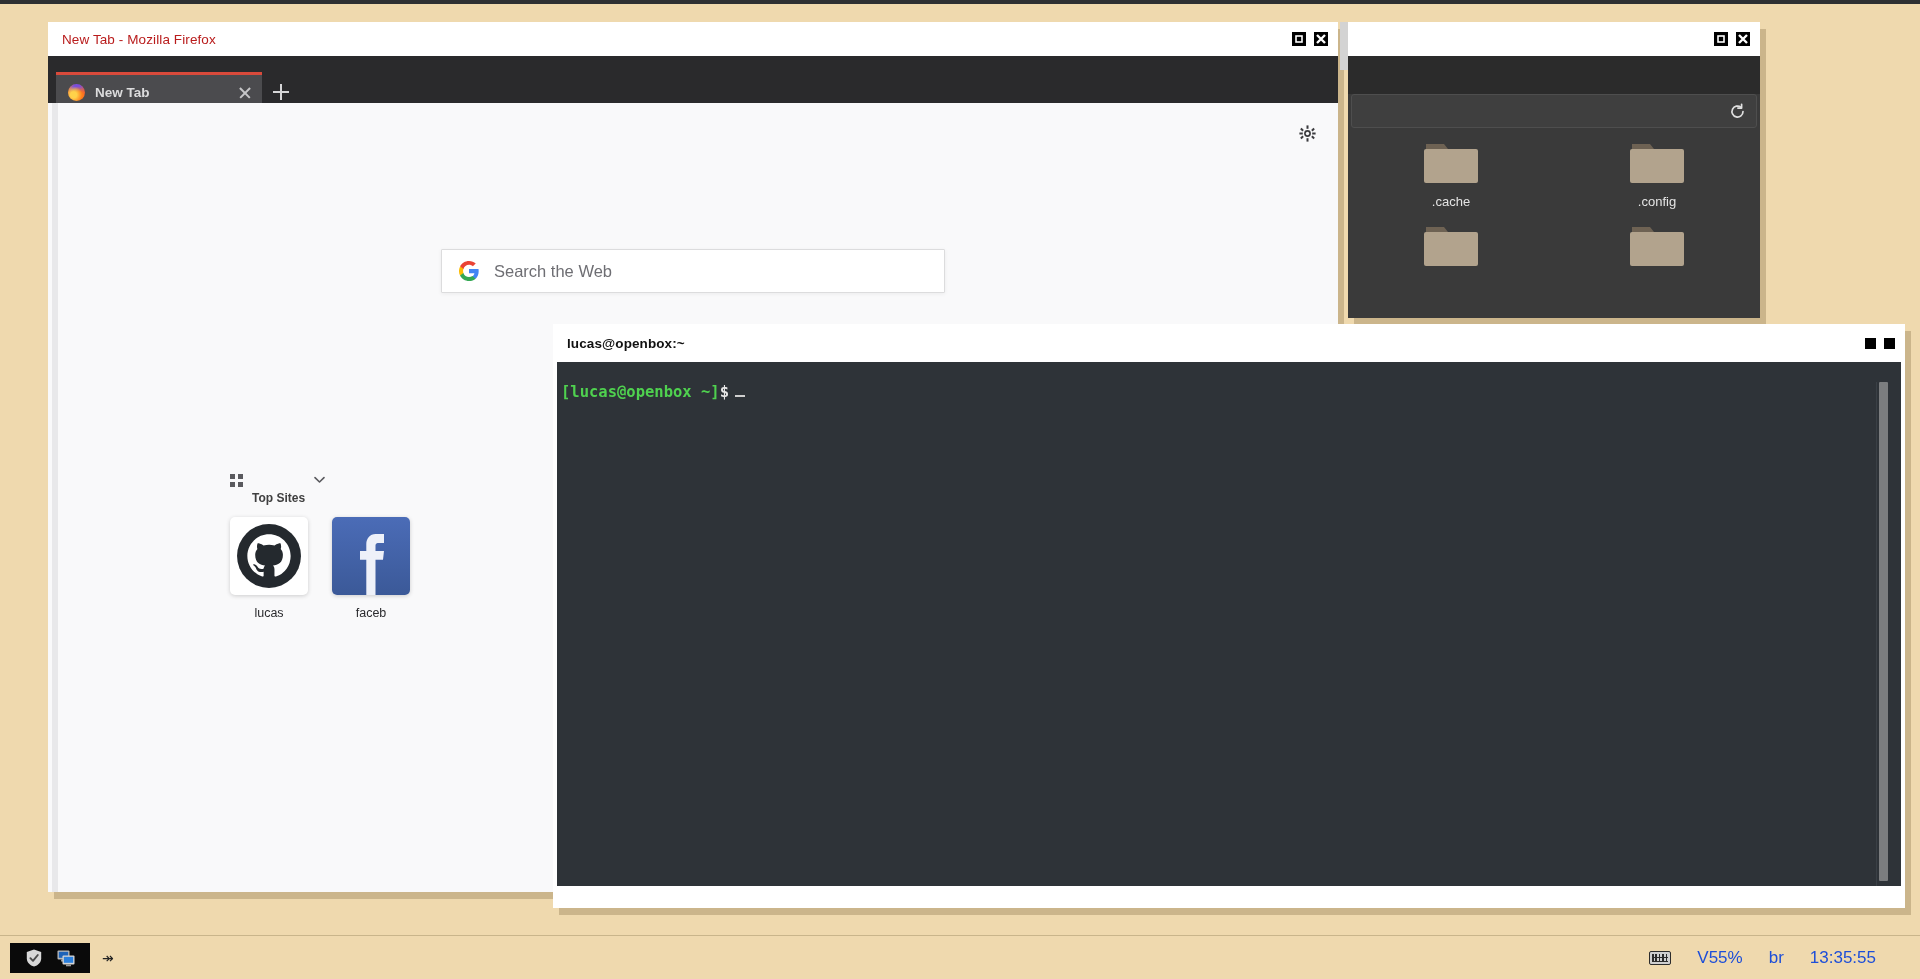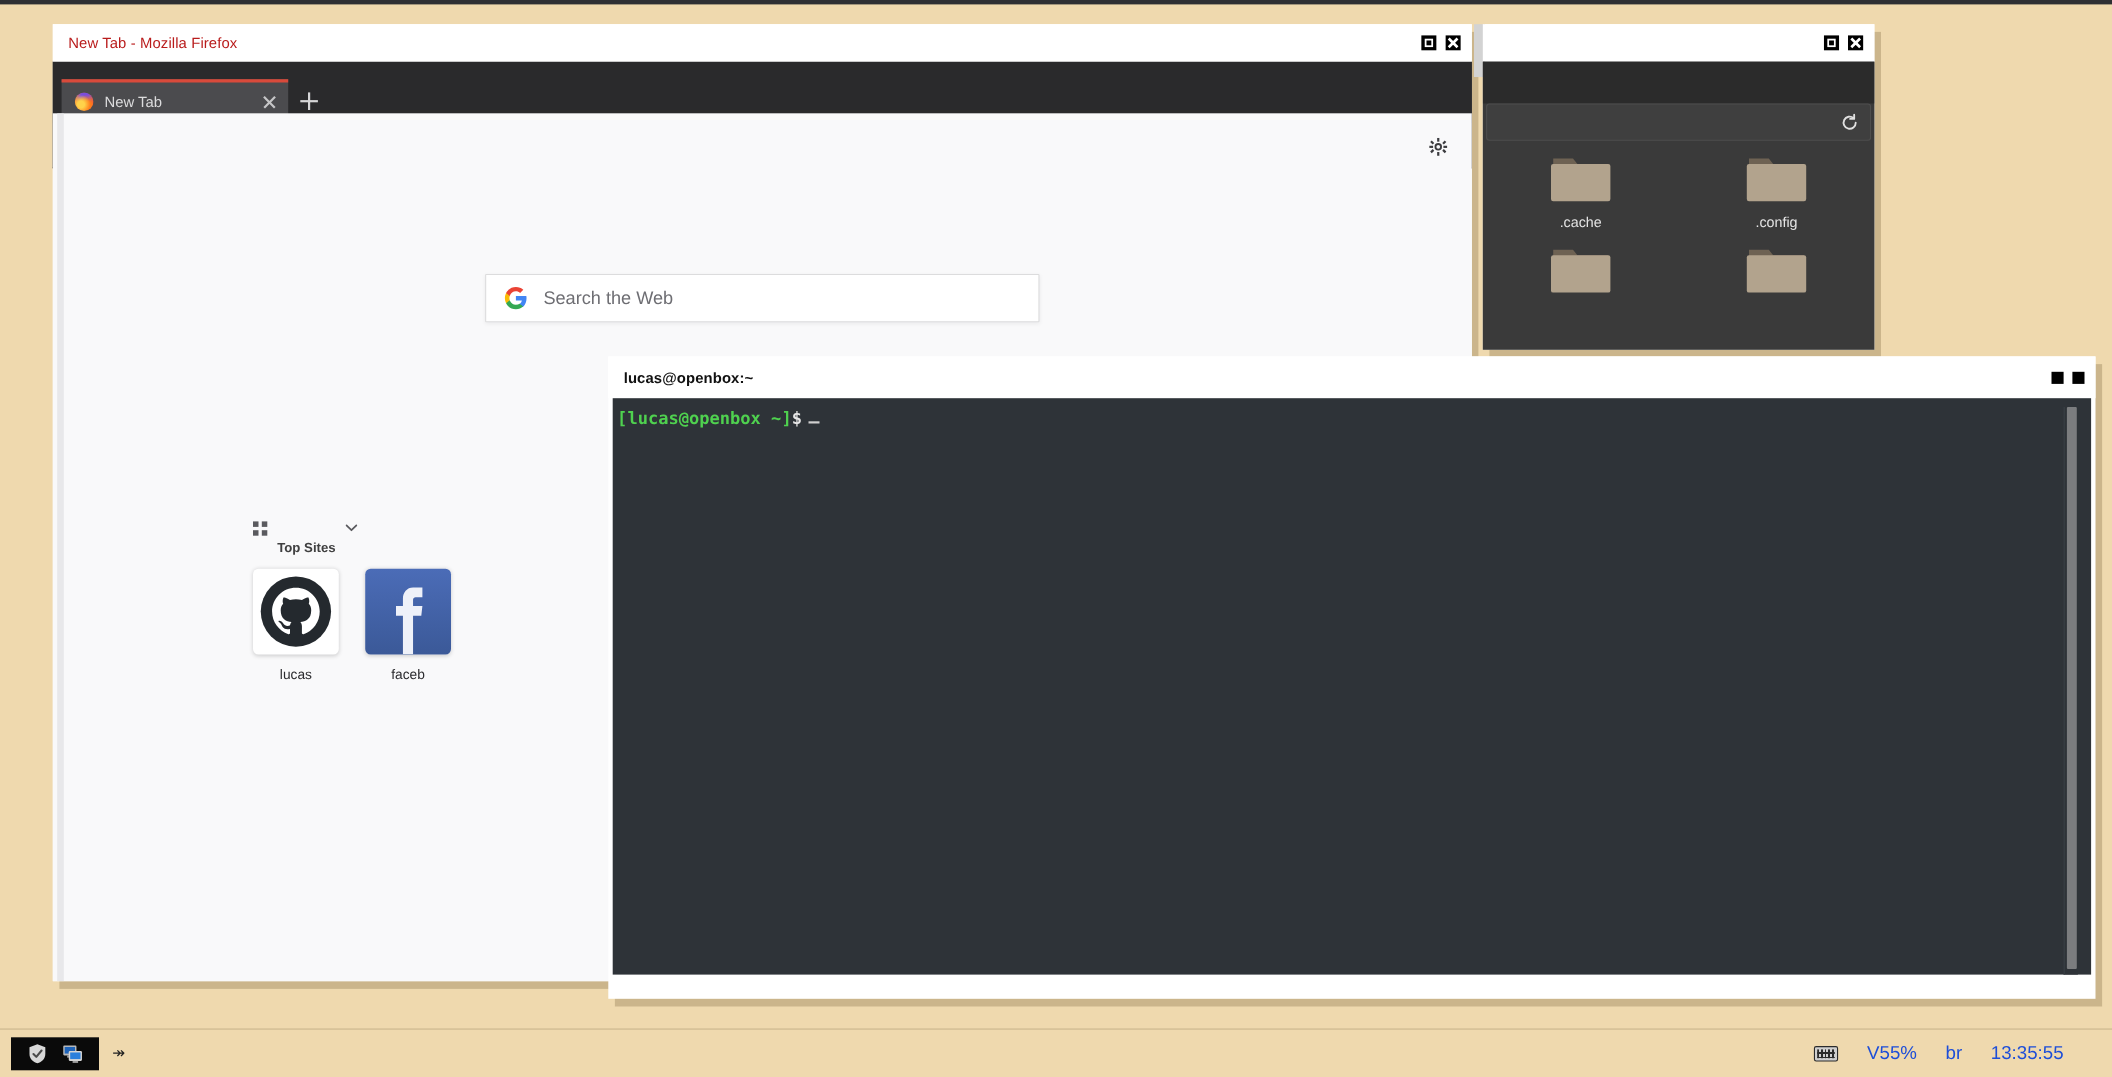--- a/index.html
+++ b/index.html
@@ -45,21 +45,21 @@
   .wbtn { width: 14px; height: 14px; display:block; cursor: default; }
 
   
   #firefox-window {
     left: 48px; top: 22px; width: 1290px; height: 870px;
   }
   #ff-chrome { background: #323234; }
   
   #ff-tabstrip {
     height: 56px; background: #2a2a2c;
-    display: flex; align-items: flex-end; padding-left: 8px;
+    display: flex; align-items: flex-end; padding-left: 8px; font-weight: bold;
   }
   .ff-tab {
     position: relative;
     height: 40px; width: 206px;
     background: #4b4b4e;
     display: flex; align-items: center;
     padding: 0 6px 0 12px;
     cursor: default;
   }
   .ff-tab::before {
@@ -173,21 +173,21 @@
     font-size: 12.5px; color: #2b2b2e;
     white-space: nowrap; overflow: hidden;
   }
   #ff-scrollbar {
     position: absolute; left: 4px; top: 0; bottom: 0; width: 6px;
     background: #e8e8ea;
   }
 
   
   #fm-window {
-    left: 1348px; top: 22px; width: 356px; height: 296px;
+    left: 1348px; top: 22px; width: 412px; height: 296px;
   }
   #fm-strip {
     position: absolute; left: -8px; top: 0; width: 10px; height: 48px;
     background: #d3d3d3;
   }
   #fm-body { background: #3a3a3a; position: absolute; inset: 34px 0 0 0; overflow: hidden; }
   #fm-darkhdr { height: 38px; background: #2b2b2b; }
   #fm-pathbar {
     height: 34px; margin: 0 3px; background: #3f3f3f;
     border: 1px solid #4e4e4e; border-radius: 3px;
@@ -208,21 +208,21 @@
 
   
   #term-window {
     left: 536px; top: 324px; width: 1352px; height: 584px; margin-left: 17px;
   }
   #term-titlebar { height: 38px; }
   #term-title { font-size: 13.5px; font-weight: bold; color: #111; }
   .tbtn-sq { width: 11px; height: 11px; background: #000; display:block; cursor: default; }
   #term-body {
     position: absolute; left: 4px; right: 4px; top: 38px; bottom: 22px;
-    background: #2e3338; padding: 8px 12px 0 4px;
+    background: #2e3338; padding: 20px 12px 0 4px;
     display: flex;
   }
   #term-screen { flex: 1; overflow: hidden; }
   #term-line {
     font-family: "DejaVu Sans Mono", "Liberation Mono", monospace;
     font-size: 15.5px; font-weight: bold; white-space: pre; line-height: 1.3;
   }
   .t-brack { color: #4fd14f; }
   .t-user  { color: #4fd14f; }
   .t-dollar{ color: #e6e6e6; }

